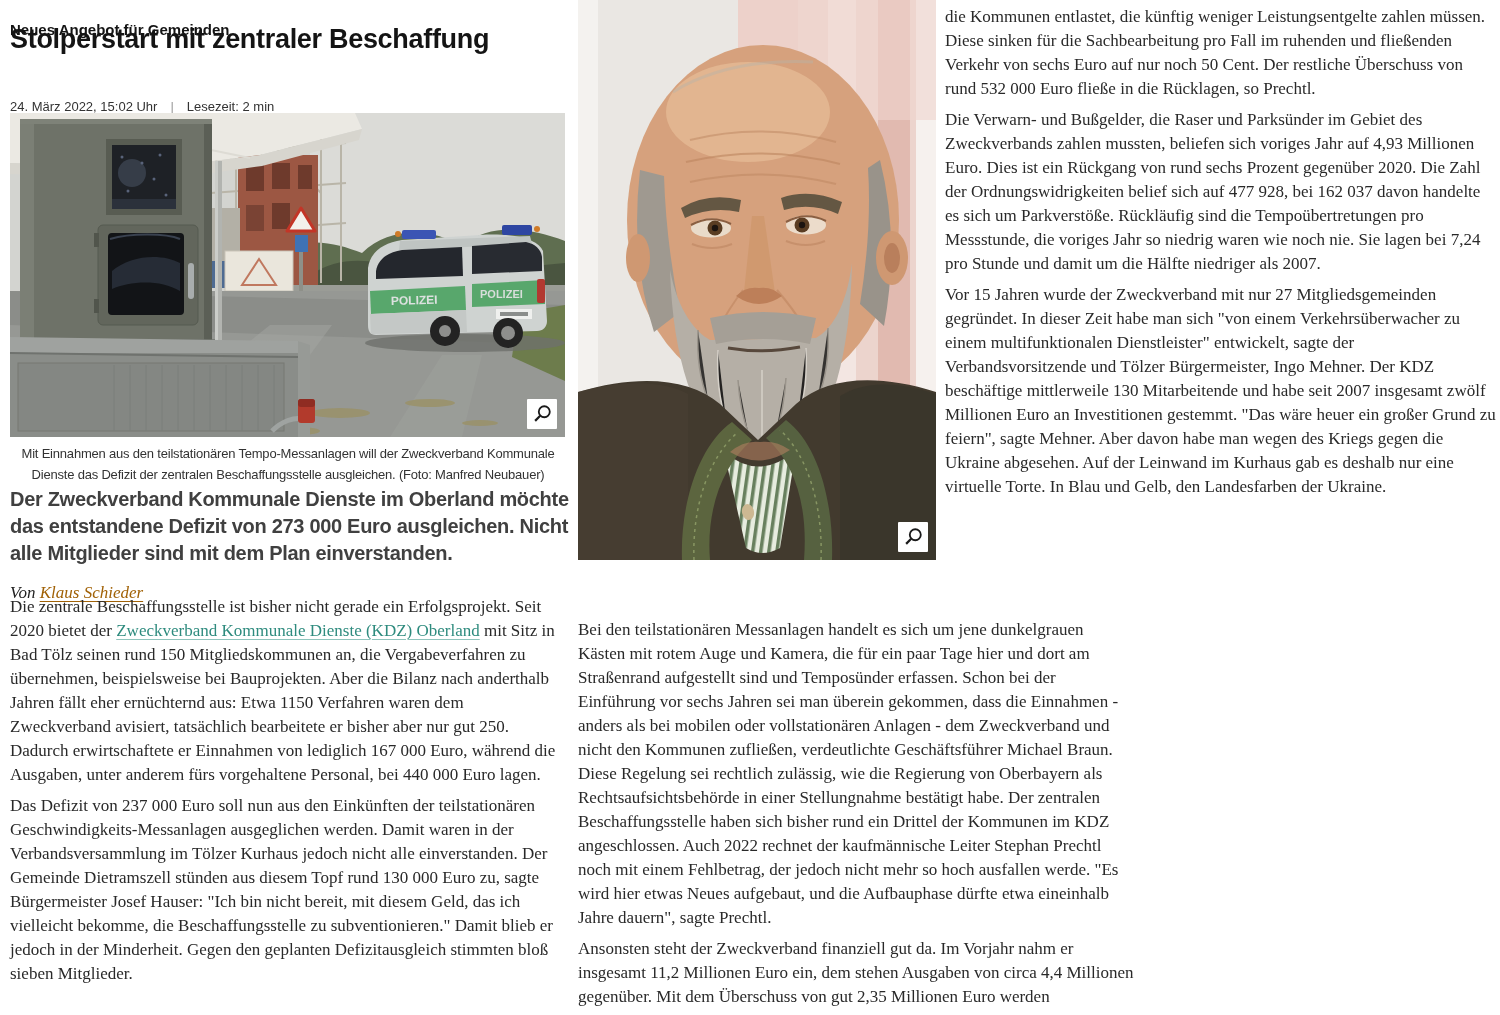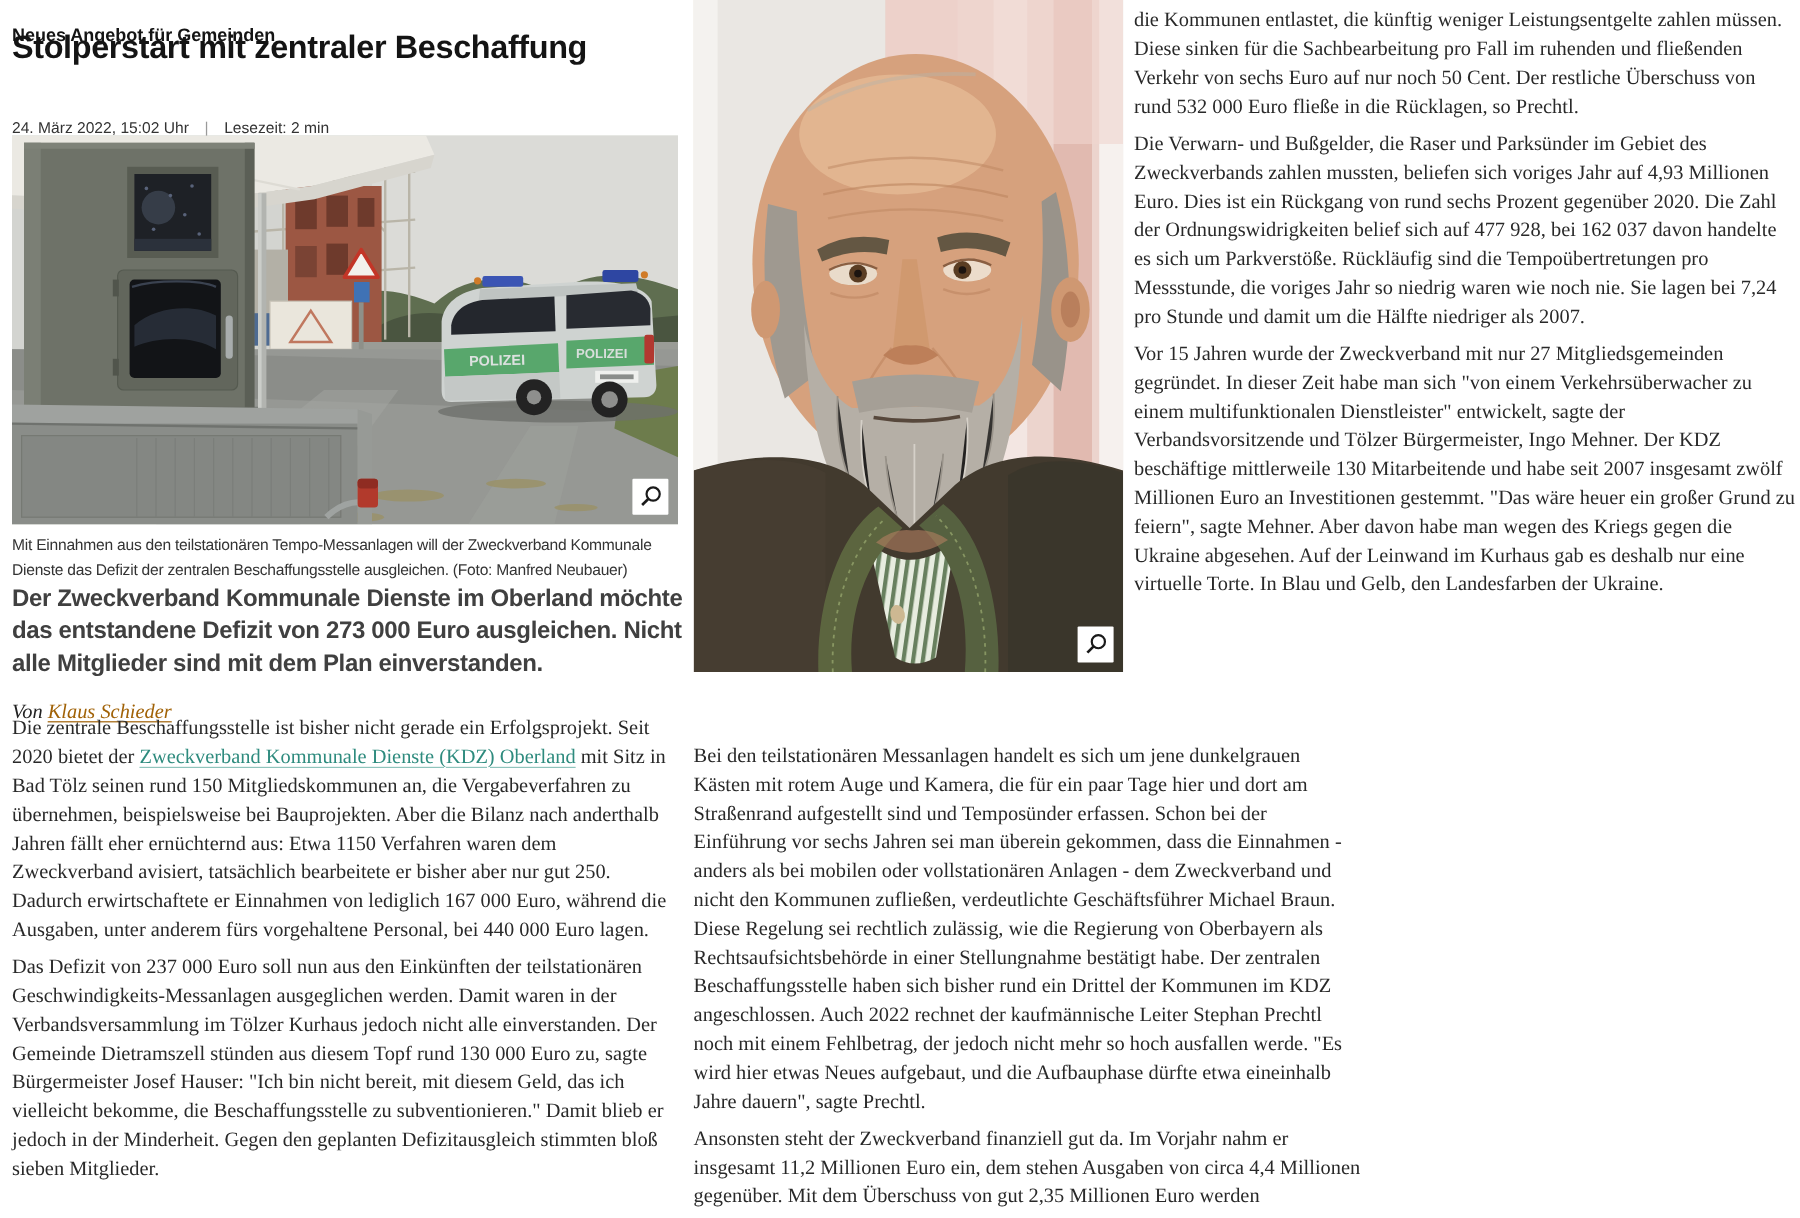--- a/index.html
+++ b/index.html
@@ -12,21 +12,21 @@
         font-family:"Liberation Sans",sans-serif;color:var(--text);}
   .abs{position:absolute;}
   .kicker{left:10px;top:21px;font-size:15px;font-weight:bold;color:#141414;}
   .headline{left:10px;top:24px;width:700px;margin:0;font-size:27px;font-weight:bold;
             color:#141414;letter-spacing:-0.3px;}
   .dateline{left:10px;top:70px;font-size:13px;color:#333;margin-top:29px;}
   .dateline .sep{color:#9a9a9a;margin:0 13px;font-weight:normal;}
   figure{margin:0;}
   .figure1{left:10px;top:113px;width:555px;height:324px;overflow:hidden;background:#c9cac6;}
   .figure2{left:578px;top:0;width:358px;height:560px;overflow:hidden;background:#ece5e0;}
-  .caption{font-size:13px;line-height:21px;color:#333;letter-spacing:-0.2px;}
+  .caption{font-size:13px;line-height:21px;color:#333;letter-spacing:-0.2px;text-align:center;}
   .caption1{left:10px;top:443px;width:556px;}
   .caption2{left:578px;top:570px;width:402px;}
   .lead{left:10px;top:486px;width:570px;margin:0;font-size:20px;font-weight:bold;
         line-height:27px;color:#404040;letter-spacing:-0.3px;}
   .byline{left:10px;top:566px;font-family:"Liberation Serif",serif;font-style:italic;
           font-size:17px;color:#222;}
   .byline a{color:#a16207;text-decoration:underline;text-underline-offset:3px;text-decoration-thickness:1px;}
   .body-text{font-family:"Liberation Serif",serif;font-size:17px;line-height:24px;color:var(--text);}
   .body-text p{margin:0 0 7px 0;}
   .col1-text{left:10px;top:595px;width:556px;}

